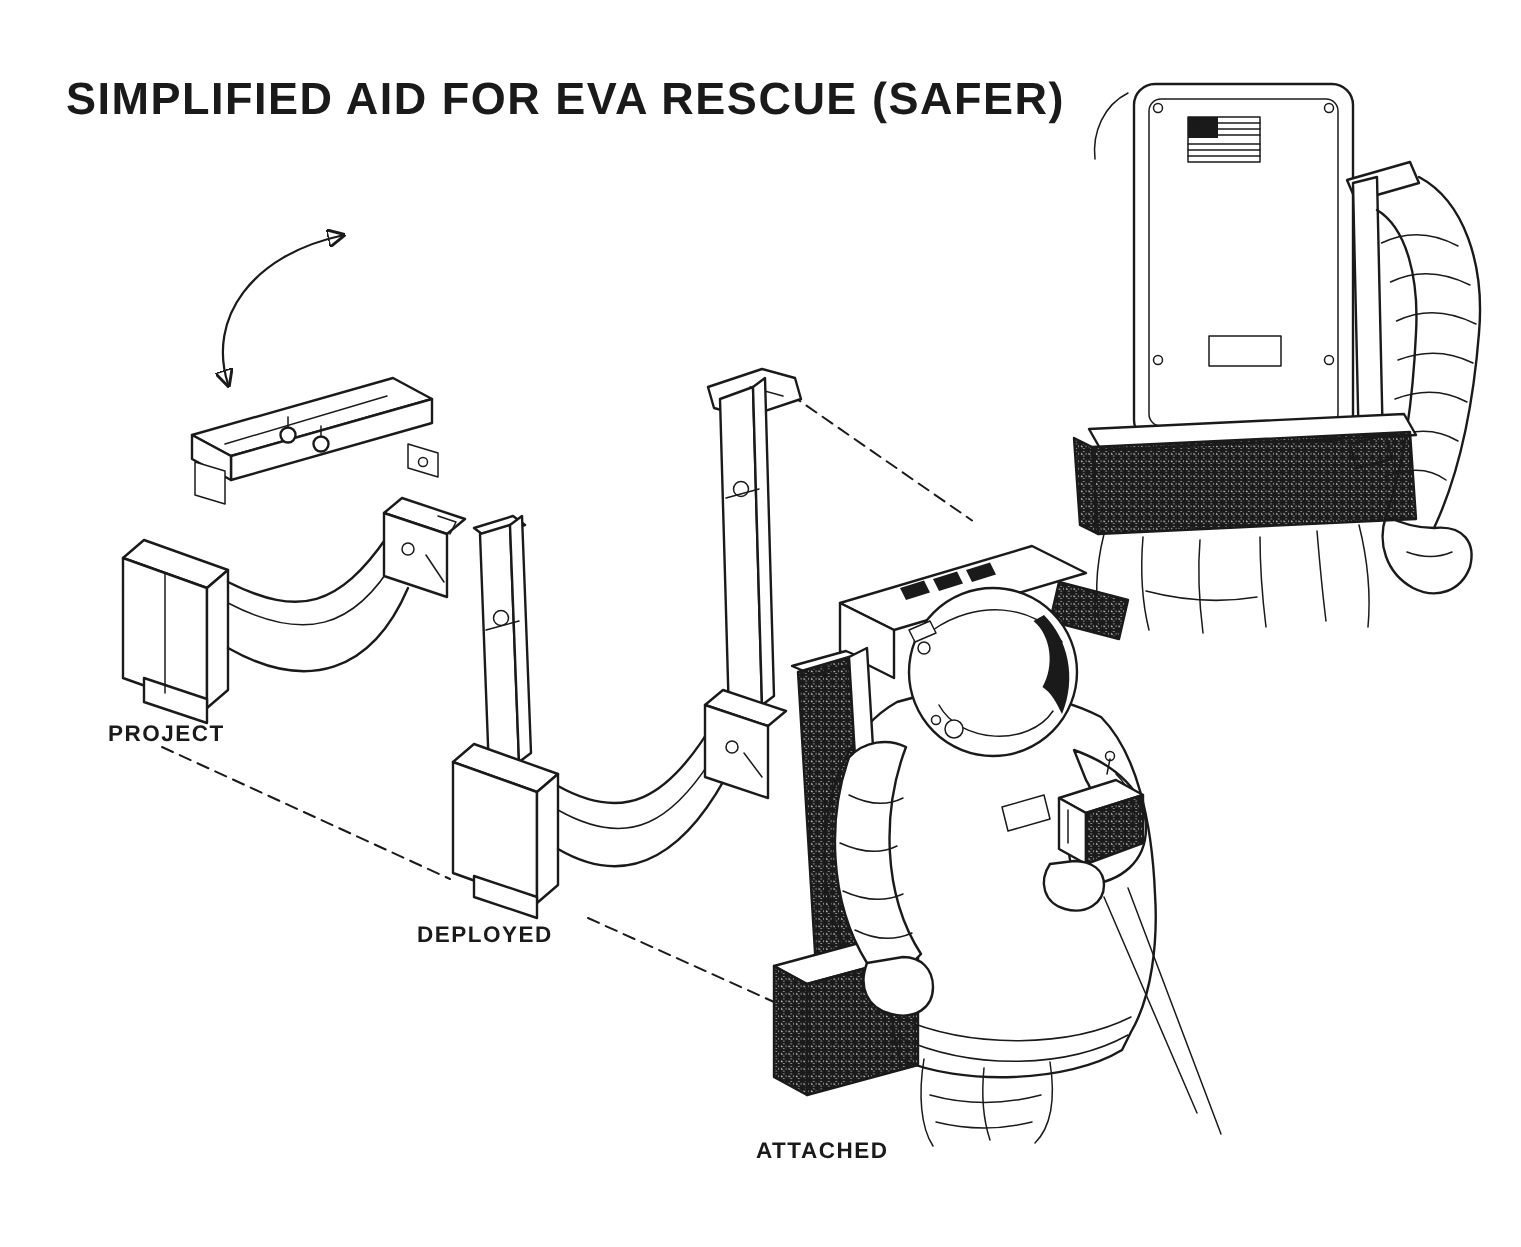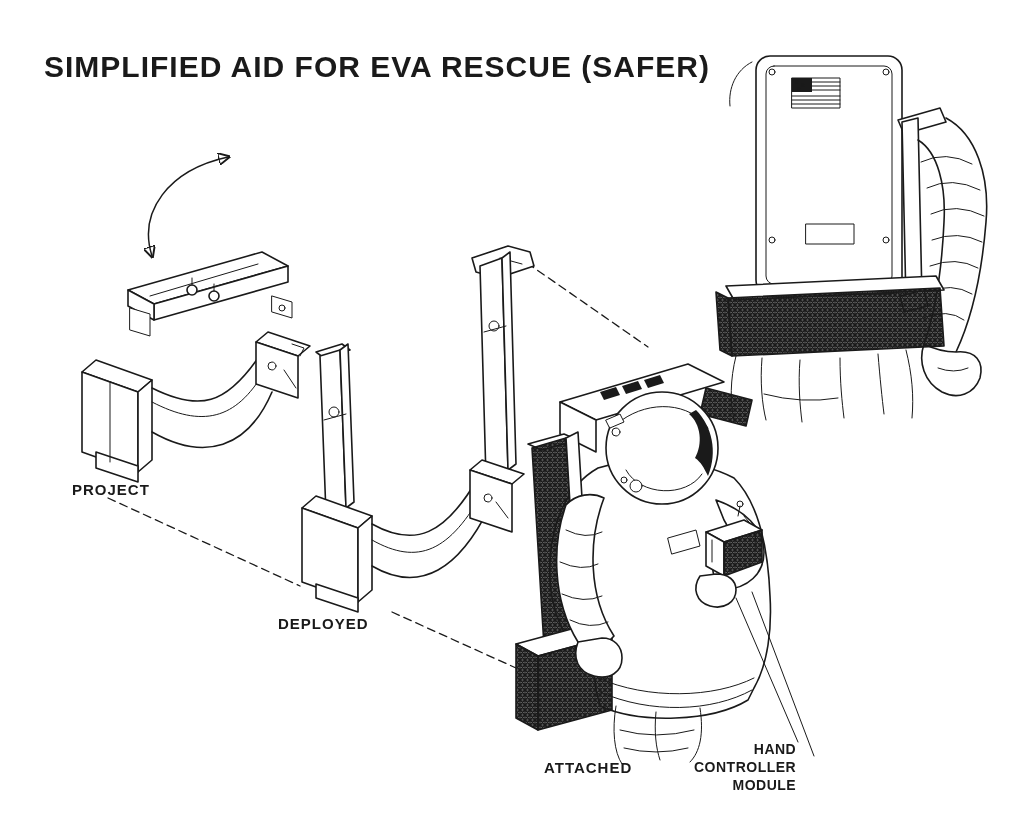--- a/index.html
+++ b/index.html
@@ -9,28 +9,27 @@
     background:#ffffff;
     overflow:hidden;
     font-family:"Liberation Sans",sans-serif;
   }
   .label{
     position:absolute;
     font-family:"Liberation Sans",sans-serif;
     font-weight:700;
     color:#1a1a1a;
     white-space:pre-line;
-    text-align:right;
   }
   .title{left:44px;top:50px;font-size:30px;letter-spacing:1px;}
   .subtitle{left:247px;top:92px;font-size:24px;letter-spacing:2px;}
   .cap{font-size:15px;letter-spacing:1px;}
   .cap-stowed{left:72px;top:481px;}
   .cap-deployed{left:278px;top:615px;}
-  .cap-attached{left:504px;top:759px;margin-left:40px;}
+  .cap-attached{left:504px;top:759px;}
   .cap-hcm{left:694px;top:740px;font-size:14px;line-height:1.3;letter-spacing:0.5px;}
   .art{position:absolute;left:0;top:0;}
   
   .art path,.art line,.art rect,.art circle,.art ellipse,.art polygon,.art polyline{
     stroke:#1a1a1a;fill:none;stroke-width:1.6;stroke-linejoin:round;stroke-linecap:round;
   }
   .art .w{fill:#ffffff;}
   .art .h{fill:url(#xh);}
   .art .k{fill:#1a1a1a;stroke:none;}
   .art .t{stroke-width:1;}
@@ -246,17 +245,14 @@
       <path class="t" d="M840,358 C840,382 842,402 844,418"></path>
       <path class="t" d="M878,354 C880,378 882,398 884,414"></path>
       <path class="t" d="M906,350 C912,374 914,396 912,418"></path>
       <path class="t" d="M764,394 Q802,404 838,398"></path>
     </g>
   </svg>
 
   <div class="label cap cap-stowed">PROJECT</div>
   <div class="label cap cap-deployed">DEPLOYED</div>
   <div class="label cap cap-attached">ATTACHED</div>
-  <div class="label cap-hcm">HAND
-CONTROLLER
-MODULE</div>
 
 </div>
 
 </body></html>

